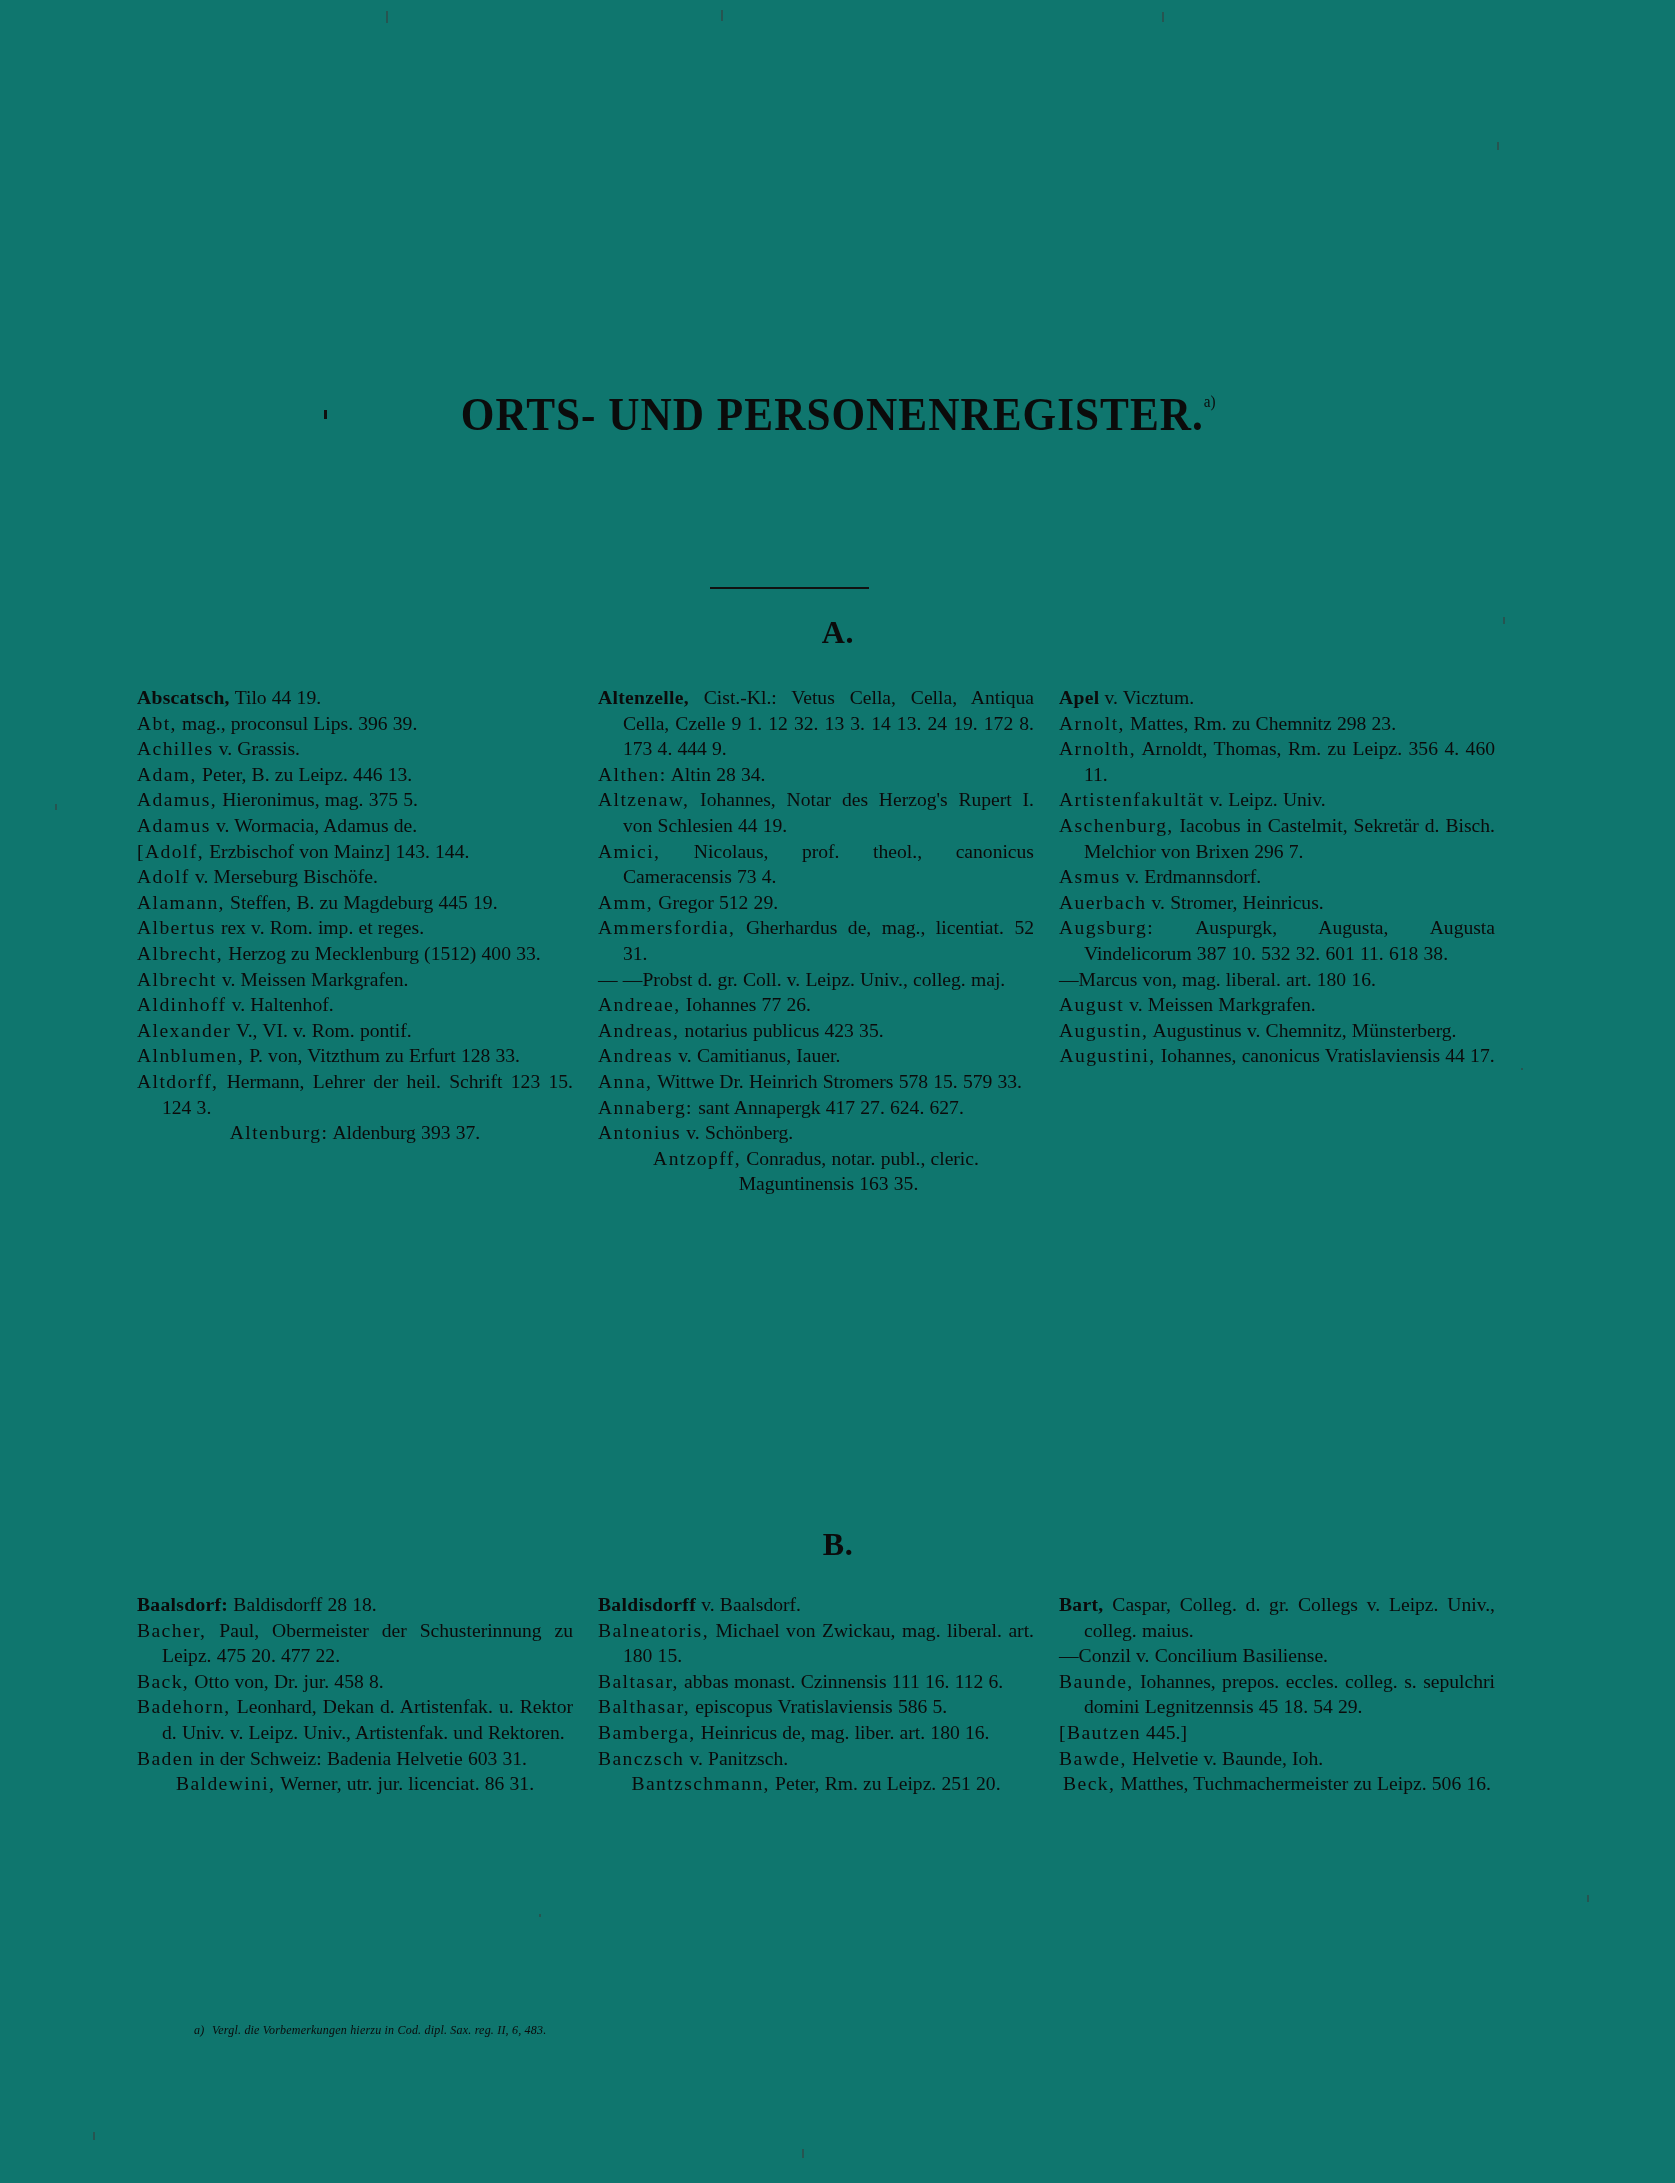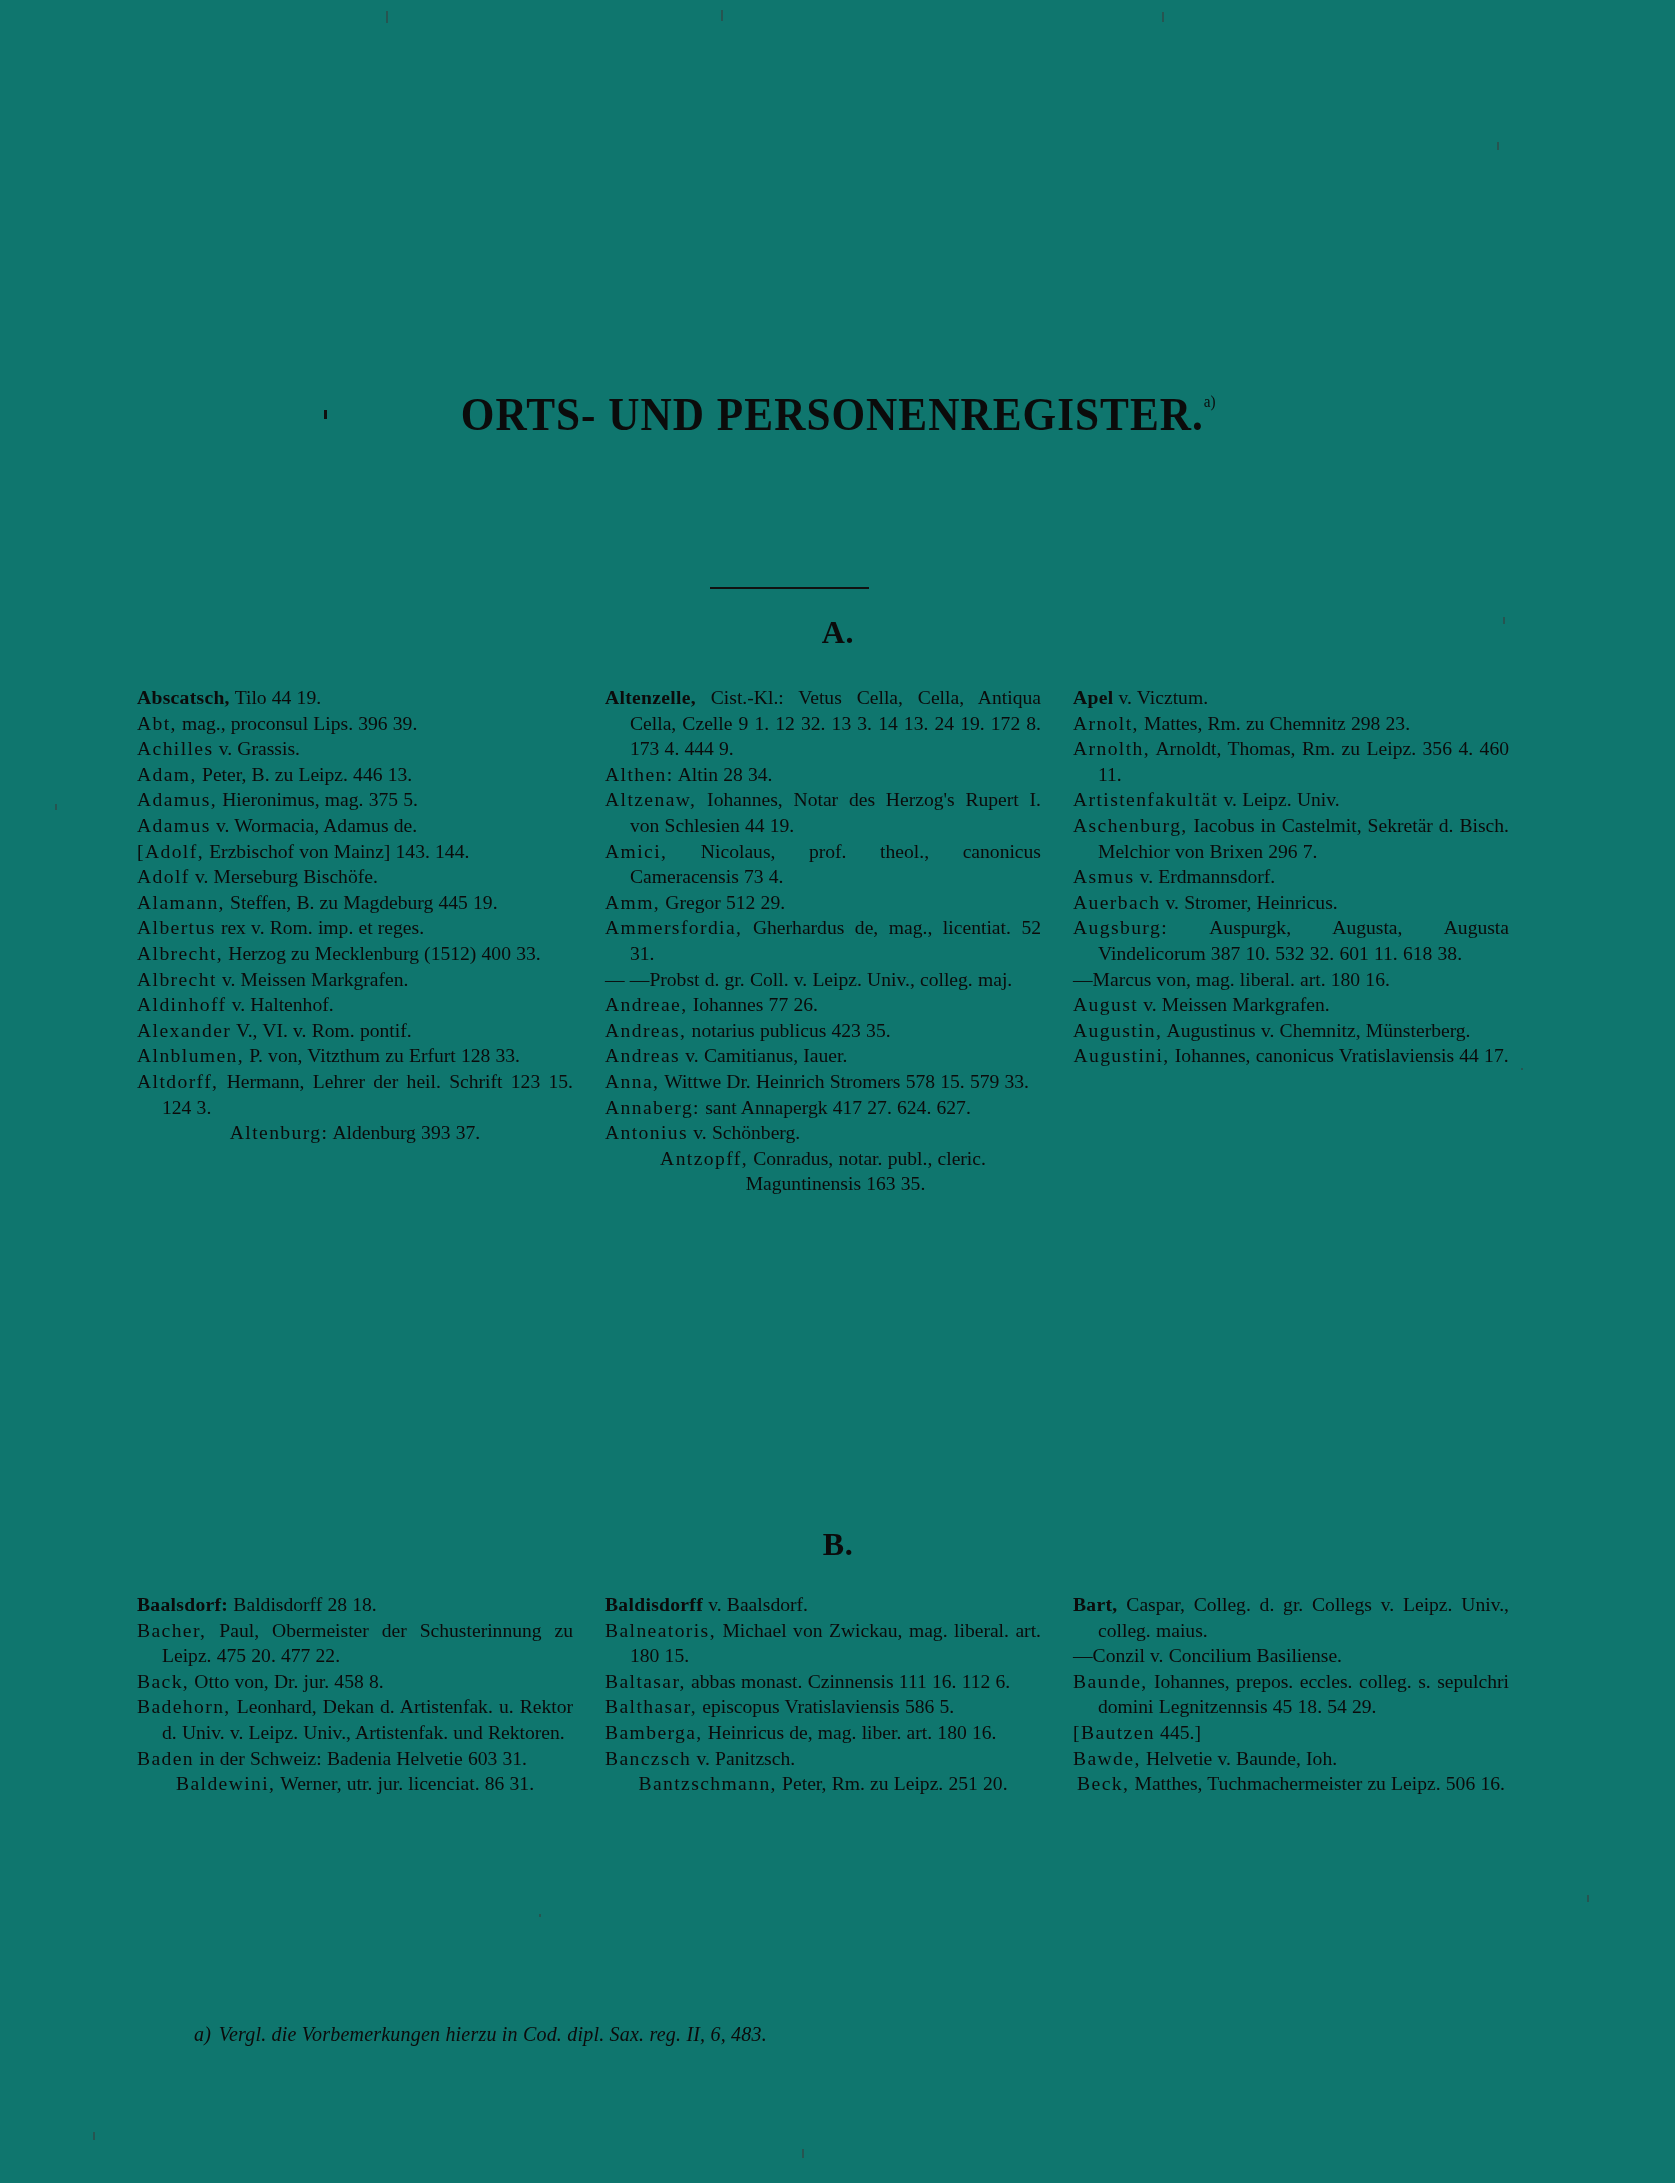--- a/index.html
+++ b/index.html
@@ -77,21 +77,21 @@
   }
   #letter-a { top: 614px; }
   #letter-b { top: 1526px; }
 
   
   .columns {
     position: absolute;
     display: flex;
     left: 137px;
     width: 1399px;
-    gap: 32px;
+    gap: 25px;
     align-items: flex-start;
   }
   #section-a-cols { top: 685px; }
   #section-b-cols { top: 1592px; }
 
   .col {
     width: 436px;
     flex: 0 0 436px;
   }
 
@@ -119,21 +119,21 @@
   .dash {
     letter-spacing: 0;
   }
 
   
   .footnote {
     position: absolute;
     top: 2023px;
     left: 194px;
     font-style: italic;
-    font-size: 20px;
+    font-size: 12px;
     letter-spacing: 0.2px;
     white-space: nowrap;
   }
   .footnote .fn-mark {
     margin-right: 7.7px;
   }
 
   
   .speck {
     position: absolute;

